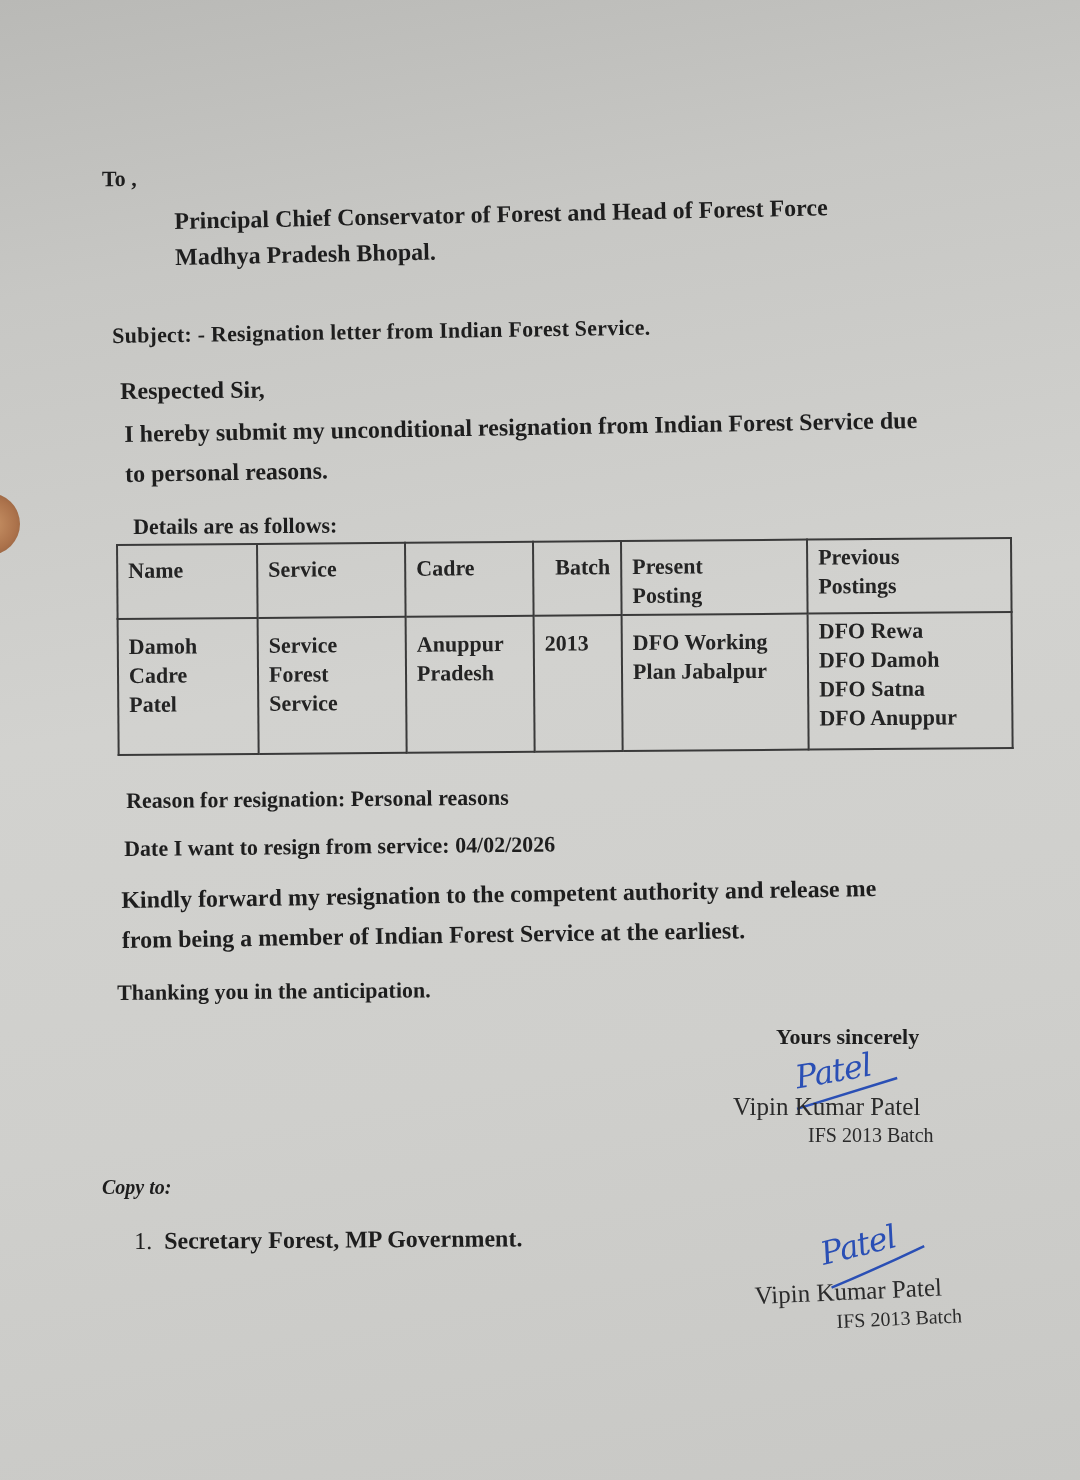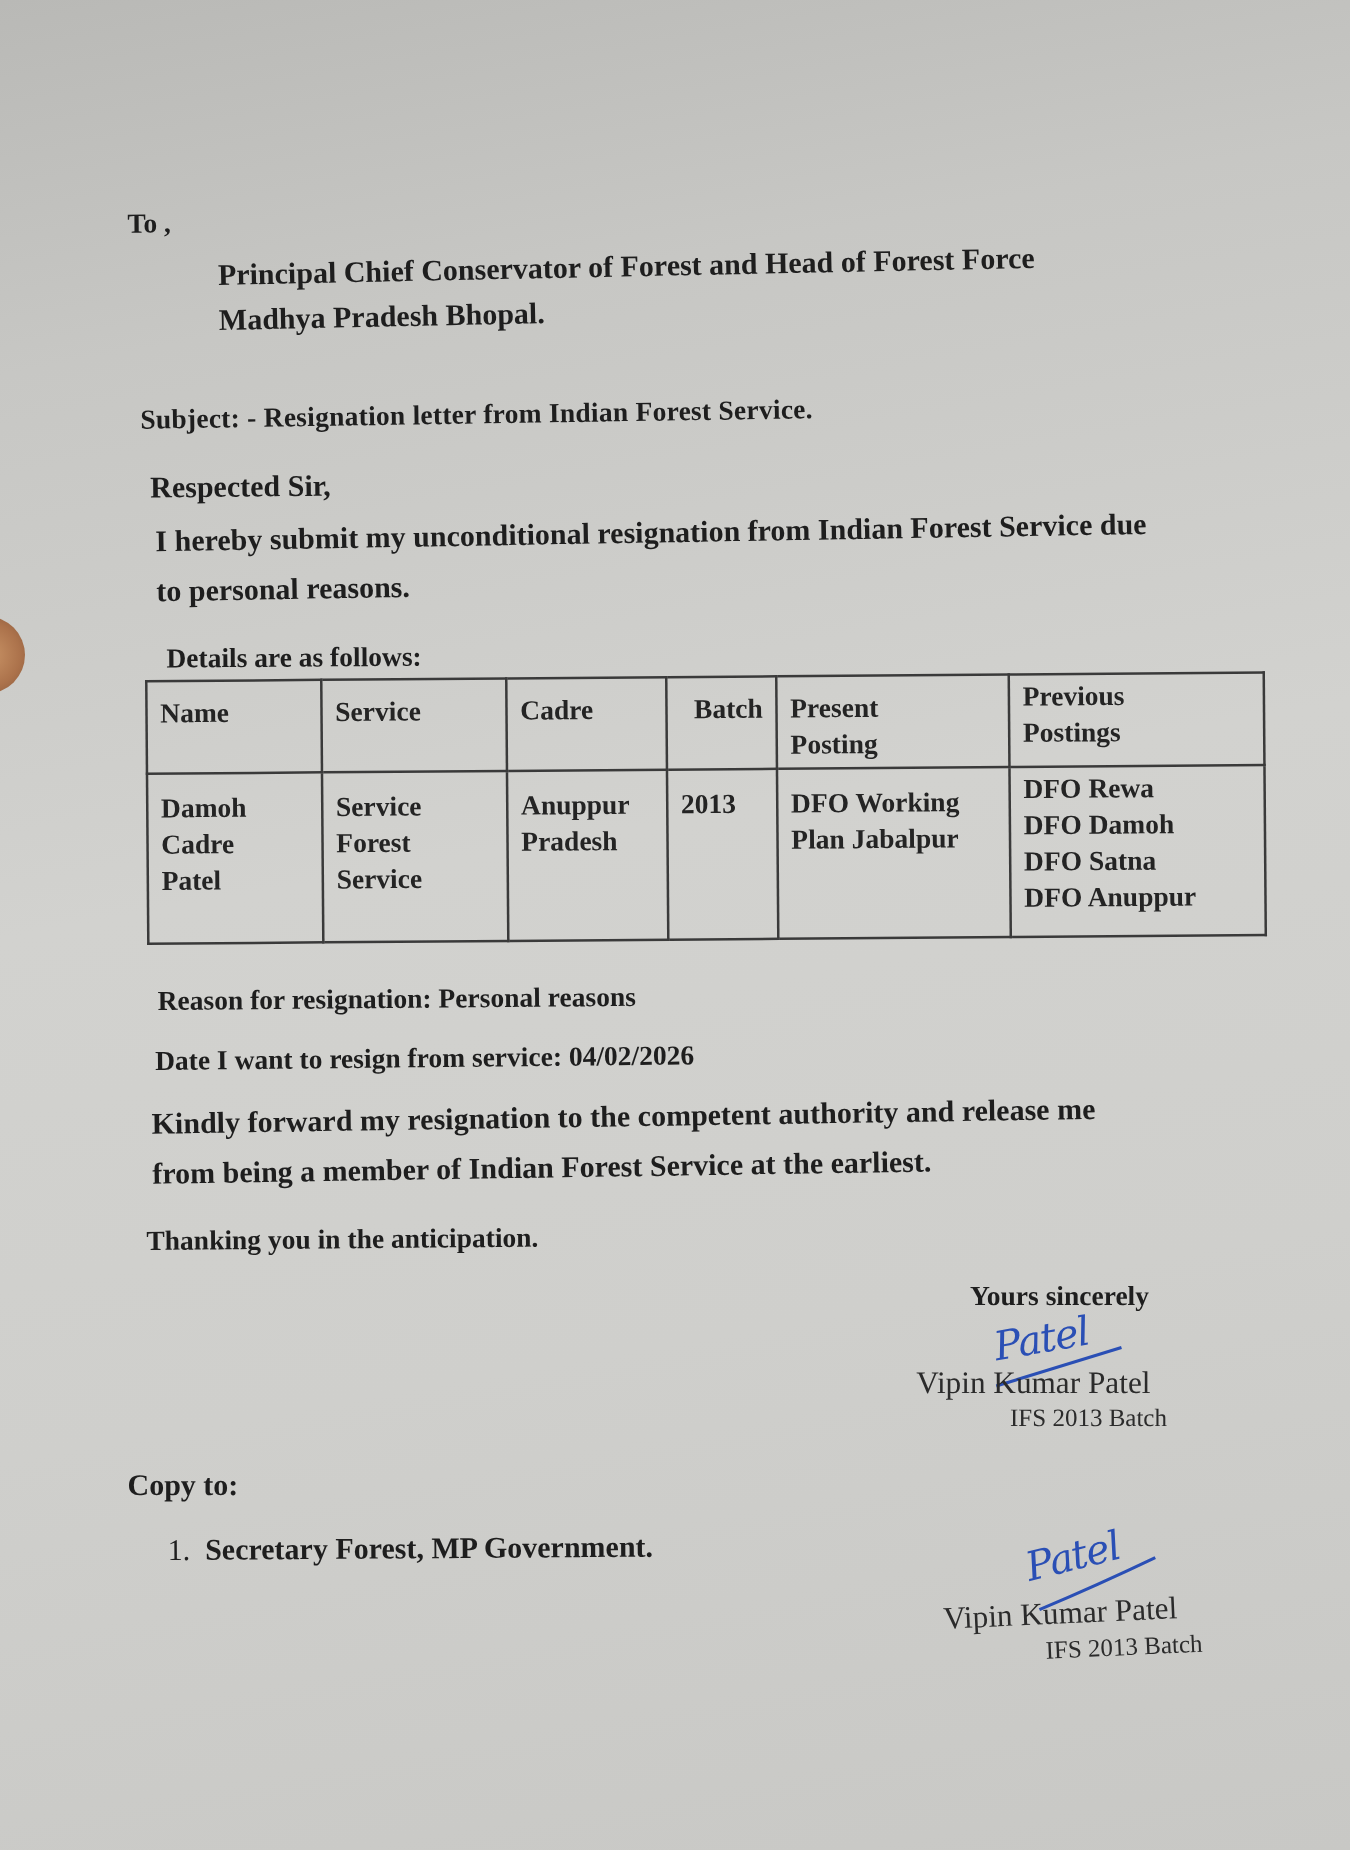--- a/index.html
+++ b/index.html
@@ -88,21 +88,21 @@
       font-family: "DejaVu Serif", serif;
       font-style: italic;
       color: #2a4fb5;
       font-size: 32px;
       letter-spacing: -1px;
     }
     .signature svg { position: absolute; }
     .sig1 { left: 795px; top: 1052px; transform: rotate(-10deg); }
     .sig2 { left: 820px; top: 1226px; transform: rotate(-14deg); }
 
-    .copy-to { left: 102px; top: 1176px; font-weight: bold; font-size: 24px; }
+    .copy-to { left: 102px; top: 1176px; font-style: italic; font-weight: bold; font-size: 20px; }
     .copy-item { left: 134px; top: 1228px; transform: rotate(-0.4deg); transform-origin: left top; }
     .copy-num { font-weight: normal; margin-right: 12px; }
 
     .sig2-name { left: 754px; top: 1282px; transform: rotate(-2.6deg); transform-origin: left top; }
     .sig2-batch { left: 836px; top: 1310px; transform: rotate(-2.6deg); transform-origin: left top; }
   </style>
 </head>
 <body>
 
 <div class="paper">

